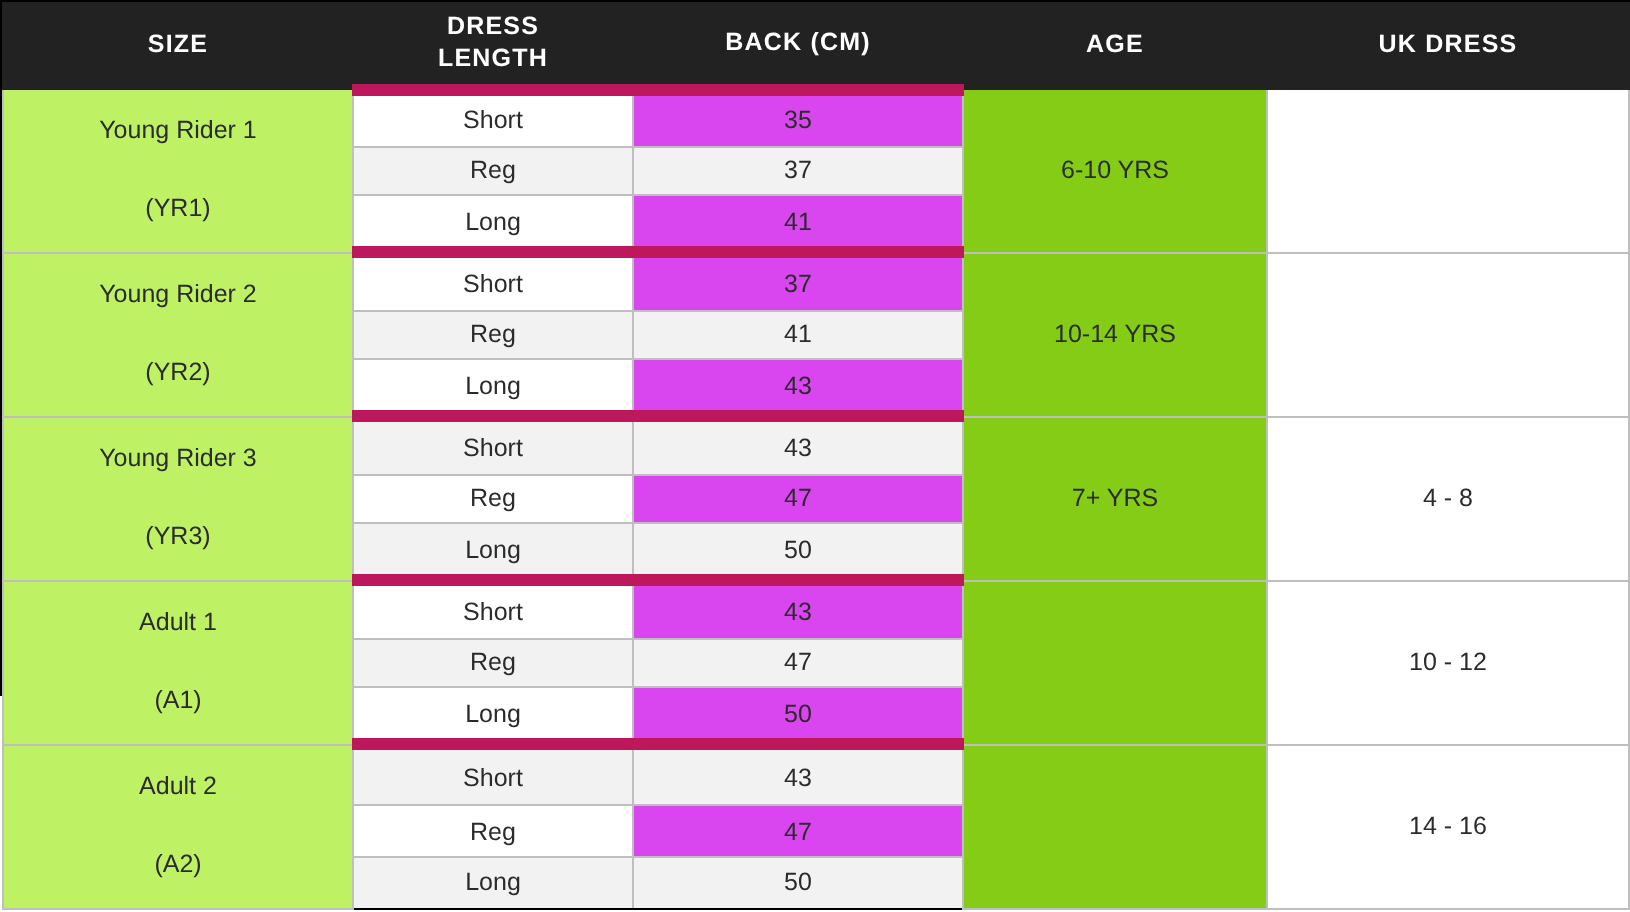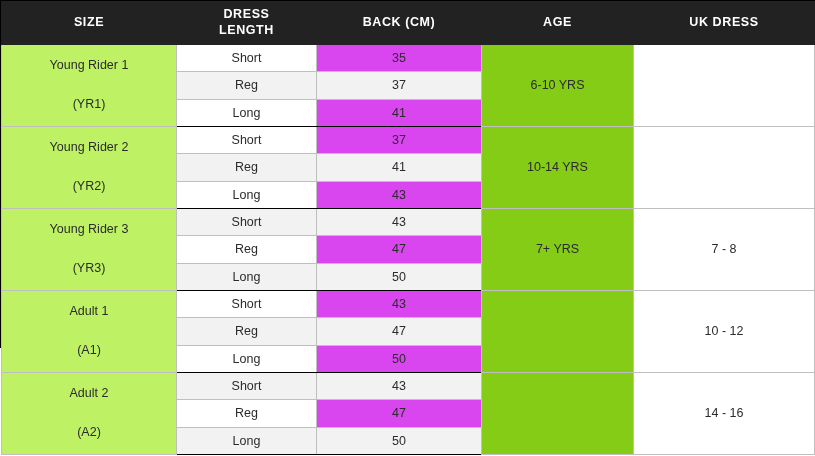--- a/index.html
+++ b/index.html
@@ -87,21 +87,21 @@
   }
   td.dress-cell {
     background: #ffffff;
     border-left: 1px solid #000000;
     border-right: 1px solid #000000;
     border-top: 1px solid #000000;
     border-bottom: 1px solid #000000;
   }
   tr.grp-start td.len-cell,
   tr.grp-start td.val-cell {
-    border-top: 1px solid #be185d;
+    border-top: 6px solid #be185d;
   }
   tr.grp-end td.len-cell,
   tr.grp-end td.val-cell {
     border-bottom: 1px solid #000000;
   }
 </style>
 </head>
 <body>
 
 <div id="size-chart">
@@ -166,21 +166,21 @@
       </tr>
 
       <tr class="grp-start alt">
         <td class="size-cell" rowspan="3">
           <span>Young Rider 3</span>
           <span class="code">(YR3)</span>
         </td>
         <td class="len-cell">Short</td>
         <td class="val-cell">43</td>
         <td class="age-cell" rowspan="3">7+ YRS</td>
-        <td class="dress-cell" rowspan="3">7 - 8</td>
+        <td class="dress-cell" rowspan="3">4 - 8</td>
       </tr>
       <tr>
         <td class="len-cell">Reg</td>
         <td class="val-cell">47</td>
       </tr>
       <tr class="grp-end alt">
         <td class="len-cell">Long</td>
         <td class="val-cell">50</td>
       </tr>
 

